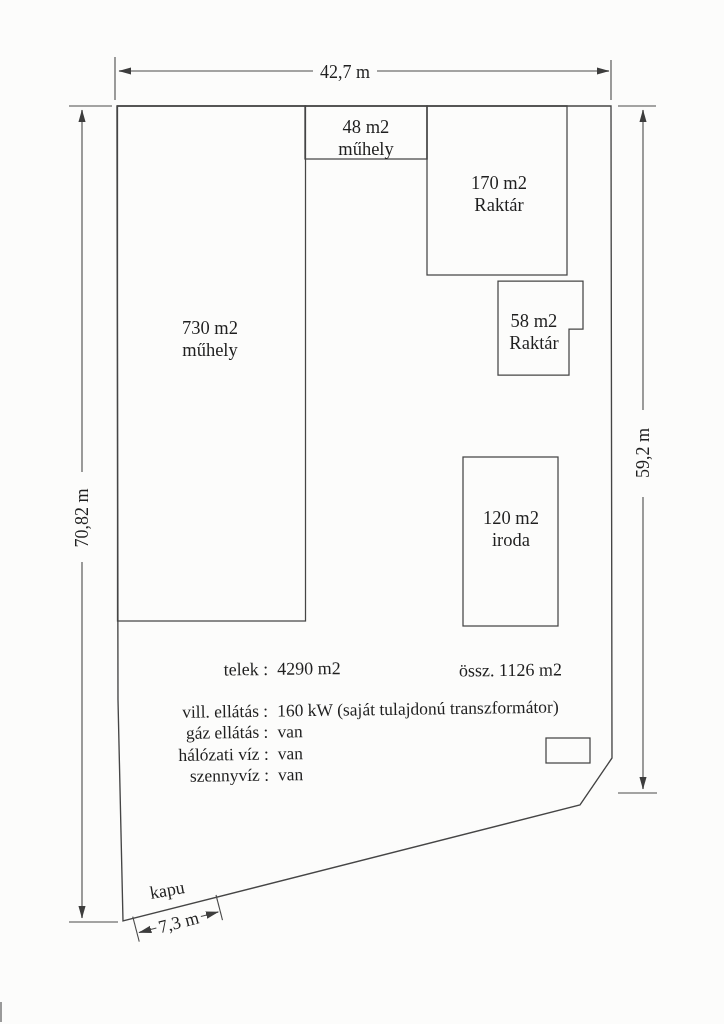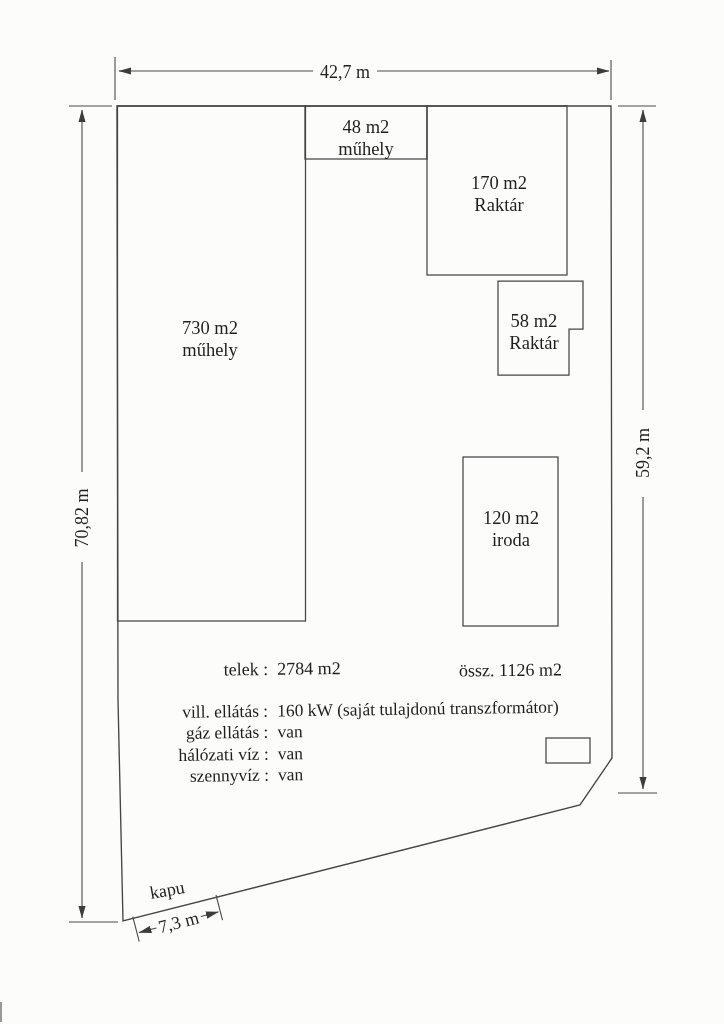--- a/index.html
+++ b/index.html
@@ -122,21 +122,21 @@
       <line class="dimline" x1="86" y1="-17" x2="86" y2="9"></line>
       <line class="dimline" x1="20" y1="0" x2="2" y2="0" marker-end="url(#ah)"></line>
       <line class="dimline" x1="66" y1="0" x2="84" y2="0" marker-end="url(#ah)"></line>
       <text class="dim-label" x="43" y="6" text-anchor="middle">7,3 m</text>
     </g>
 
     <text class="dim-label" transform="translate(151,899) rotate(-10)">kapu</text>
   </svg>
 
   <div class="info-line" style="left:98px; top:661px;">
-    <span class="info-label">telek :</span><span class="info-value">2784 m2</span>
+    <span class="info-label">telek :</span><span class="info-value">4290 m2</span>
   </div>
 
   <div class="ossz">össz. 1126 m2</div>
 
   <div class="utilities">
     <div class="u-row">
       <span class="info-label">vill. ellátás :</span><span class="info-value">160 kW (saját tulajdonú transzformátor)</span>
     </div>
     <div class="u-row">
       <span class="info-label">gáz ellátás :</span><span class="info-value">van</span>

